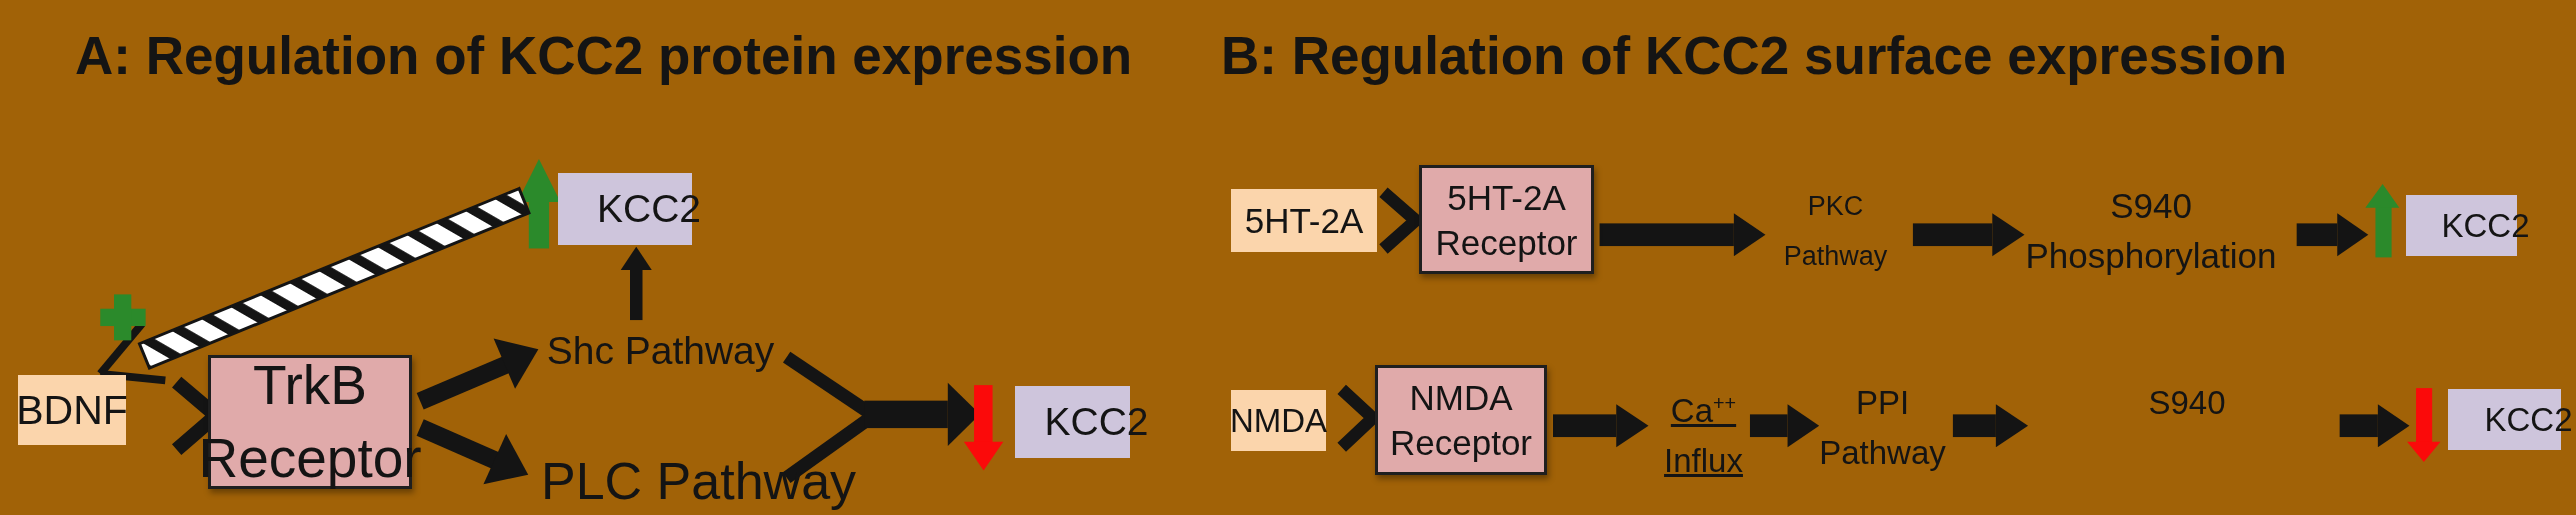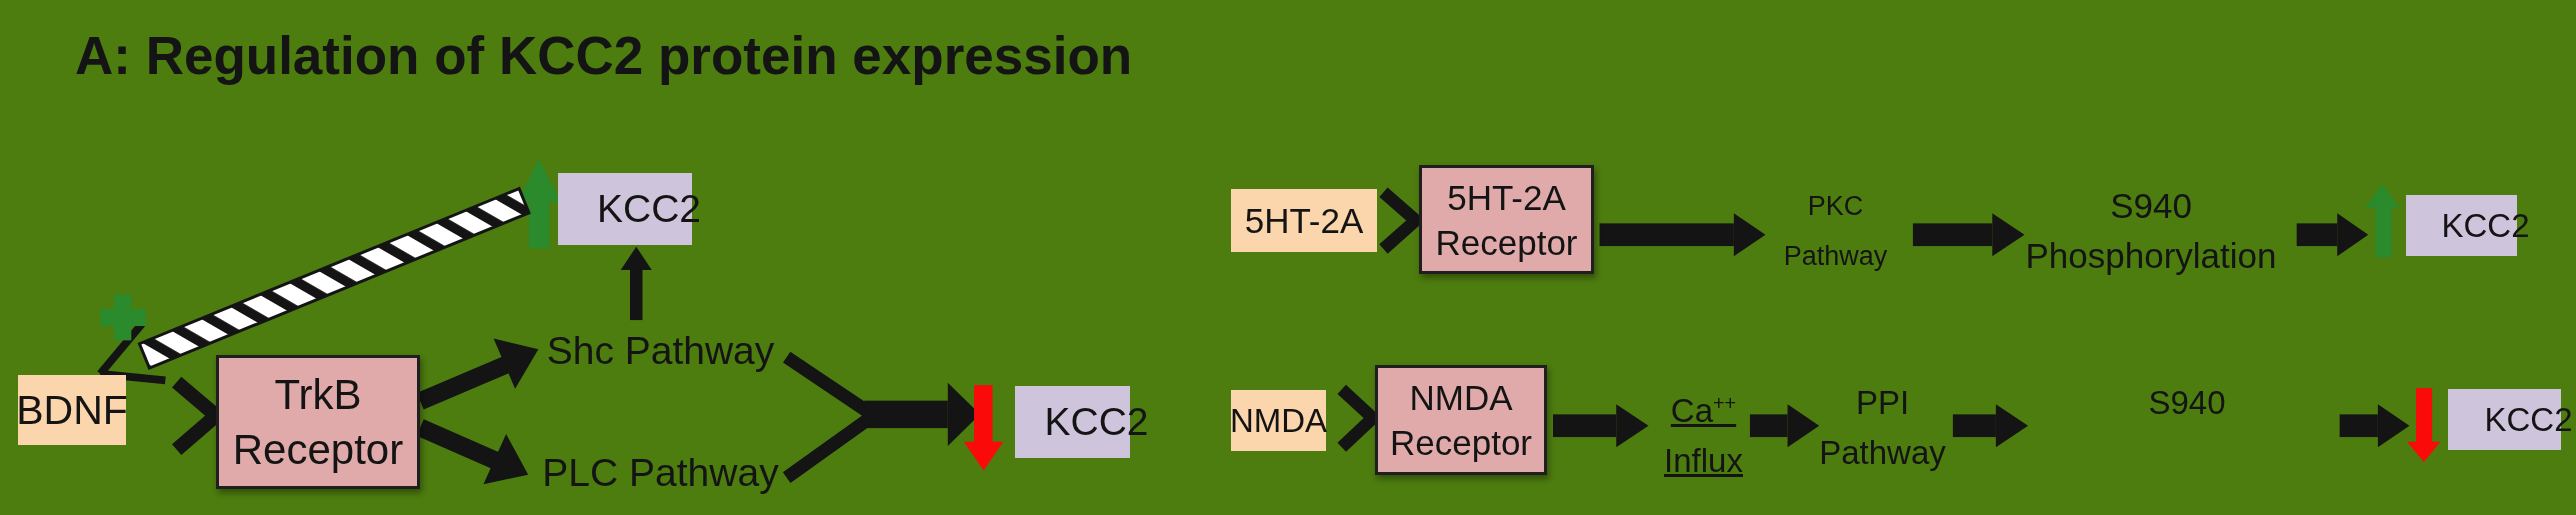--- a/index.html
+++ b/index.html
@@ -1,19 +1,19 @@
 <!DOCTYPE html>
 <html style="--peach: #FBD5AC; --pink: #E0AAAA; --lavender: #CEC5DC; --green: #2B8A2B; --red: #FB0A0A; --ink: #141414;font-size:9.5px"><head>
 <meta charset="utf-8">
 <style>
   html,body{margin:0;padding:0;background:#ffffff;}
   .canvas{
     position:relative;
     width:2576px;height:516px;
-    background:#4d7c0f;
+    background:#a16207;
     font-family:"Liberation Sans", sans-serif;
     color:var(--ink);
     overflow:hidden;
   }
   svg.overlay{position:absolute;left:0;top:0;width:2576px;height:516px;}
   .title{
     position:absolute;
     font-size:53px;
     font-weight:600;
     white-space:nowrap;
@@ -143,37 +143,38 @@
       <rect x="3920" y="694" width="64" height="38" fill="#141414"></rect>
       <polygon points="3984,677 3984,749 4037,713" fill="#141414"></polygon>
     </g>
     <g>
       <rect x="4048" y="650" width="27" height="92" style="fill:var(--red)"></rect>
       <polygon points="4033,740 4089,740 4061,774" style="fill:var(--red)"></polygon>
     </g>
   </svg>
 
   <div class="title" style="left:75px;top:25px;">A: Regulation of KCC2 protein expression</div>
+  <div class="title" style="left:1221px;top:25px;">B: Regulation of KCC2 surface expression</div>
 
   <div class="box peach" style="left:18px;top:375px;width:108px;height:70px;font-size:41px;">
     <span>BDNF</span>
   </div>
 
-  <div class="box pink" style="left:216px;top:355px;width:204px;height:134px;font-size:42px;line-height:55px;">
+  <div class="box pink" style="left:208px;top:355px;width:204px;height:134px;font-size:55px;line-height:55px;justify-content:space-between;">
     <span>TrkB</span>
     <span>Receptor</span>
   </div>
 
   <div class="box lav" style="left:558px;top:173px;width:134px;height:72px;font-size:39px;">
     <span>KCC2</span>
   </div>
 
   <div class="label" style="left:541px;top:329px;width:239px;font-size:39px;">Shc Pathway</div>
 
-  <div class="label" style="left:541px;top:451px;width:239px;font-size:39px;">PLC Pathway</div>
+  <div class="label" style="left:541px;top:451px;width:239px;font-size:52px;">PLC Pathway</div>
 
   <div class="box lav" style="left:1015px;top:386px;width:115px;height:72px;font-size:39px;">
     <span>KCC2</span>
   </div>
 
   <div class="box peach" style="left:1231px;top:189px;width:146px;height:63px;font-size:35px;">
     <span>5HT-2A</span>
   </div>
 
   <div class="box pink" style="left:1419px;top:165px;width:175px;height:109px;font-size:35px;line-height:45px;">

